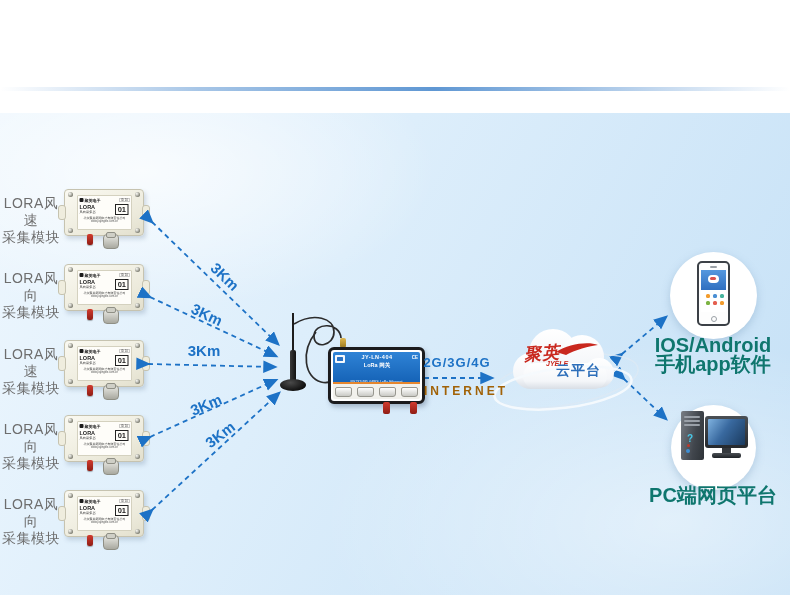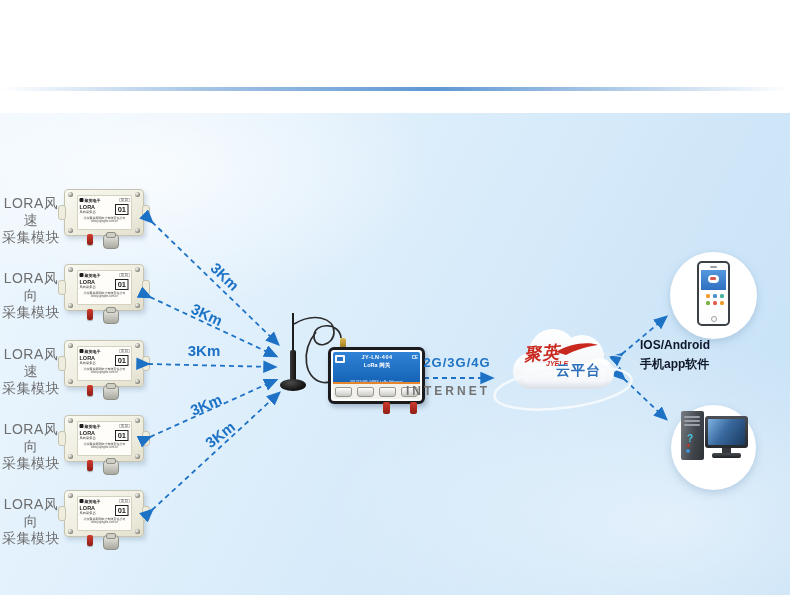--- a/index.html
+++ b/index.html
@@ -85,32 +85,32 @@
       display:flex;justify-content:space-around;align-items:center;}
   .gw-port{width:15px;height:8px;background:linear-gradient(#ffffff,#c9c9c4);
       border:1px solid #98978f;border-radius:2px 2px 3px 3px;}
   .gw-sma{position:absolute;width:7px;height:12px;border-radius:2px;
       background:linear-gradient(#d23b2e,#8f1d14);}
   .gw-brass{position:absolute;left:340px;top:338px;width:6px;height:10px;border-radius:2px;
       background:linear-gradient(#e0b84e,#9c7a20);}
   
   .net-line1{position:absolute;left:406px;top:355px;width:102px;text-align:center;
       font-size:13px;font-weight:bold;letter-spacing:1px;color:#1d72c6;}
-  .net-line2{position:absolute;left:406px;top:384px;width:102px;text-align:left;
-      font-size:12px;font-weight:bold;letter-spacing:3px;color:#737373;}
+  .net-line2{position:absolute;left:406px;top:384px;width:102px;text-align:right;
+      font-size:12px;font-weight:bold;letter-spacing:3px;color:#a16207;}
   .cloud-brand{position:absolute;left:524px;top:342px;font-size:17px;font-weight:bold;
       font-style:italic;color:#c9281e;transform:rotate(-5deg);letter-spacing:1px;}
   .cloud-latin{position:absolute;left:546px;top:360px;font-size:7px;font-weight:bold;
       font-style:italic;color:#c9281e;}
   .cloud-platform{position:absolute;left:556px;top:362px;font-size:14px;font-weight:bold;
       color:#2e6fba;letter-spacing:1px;}
   
   .bubble{position:absolute;border-radius:50%;background:#fff;
       box-shadow:0 3px 8px rgba(110,145,180,.35);}
-  .client-label{position:absolute;text-align:left;color:#0f172a;font-size:12px;
+  .client-label{position:absolute;text-align:center;color:#0f766e;font-size:20px;
       line-height:19px;font-weight:bold;}
   .phone{position:absolute;left:697px;top:261px;width:33px;height:65px;background:#fdfdfd;
       border:2px solid #3b4046;border-radius:5px;box-sizing:border-box;overflow:hidden;}
   .ph-speaker{position:absolute;left:11px;top:3px;width:7px;height:2px;background:#9aa0a6;
       border-radius:1px;}
   .ph-screen{position:absolute;left:2px;top:7px;width:25px;height:42px;background:#fff;}
   .ph-top{height:20px;background:linear-gradient(#5598de,#2f6fc0);position:relative;}
   .ph-logo{position:absolute;left:7px;top:5px;width:11px;height:8px;background:#fff;
       border-radius:4px;}
   .ph-logo:after{content:"";position:absolute;left:2px;top:2px;width:6px;height:3px;
@@ -435,14 +435,15 @@
       <span class="vent" style="top:13px"></span>
     <span class="q">?</span>
     <span class="dotr"></span>
     <span class="dotb"></span>
   </div>
   <div class="monitor">
       <div class="mon-screen"></div>
     </div>
   <div class="mon-neck"></div>
   <div class="mon-base"></div>
+  <div class="client-label" style="left:640px;top:486px;width:146px">PC端网页平台</div>
 
 </div>
 
 </body></html>

